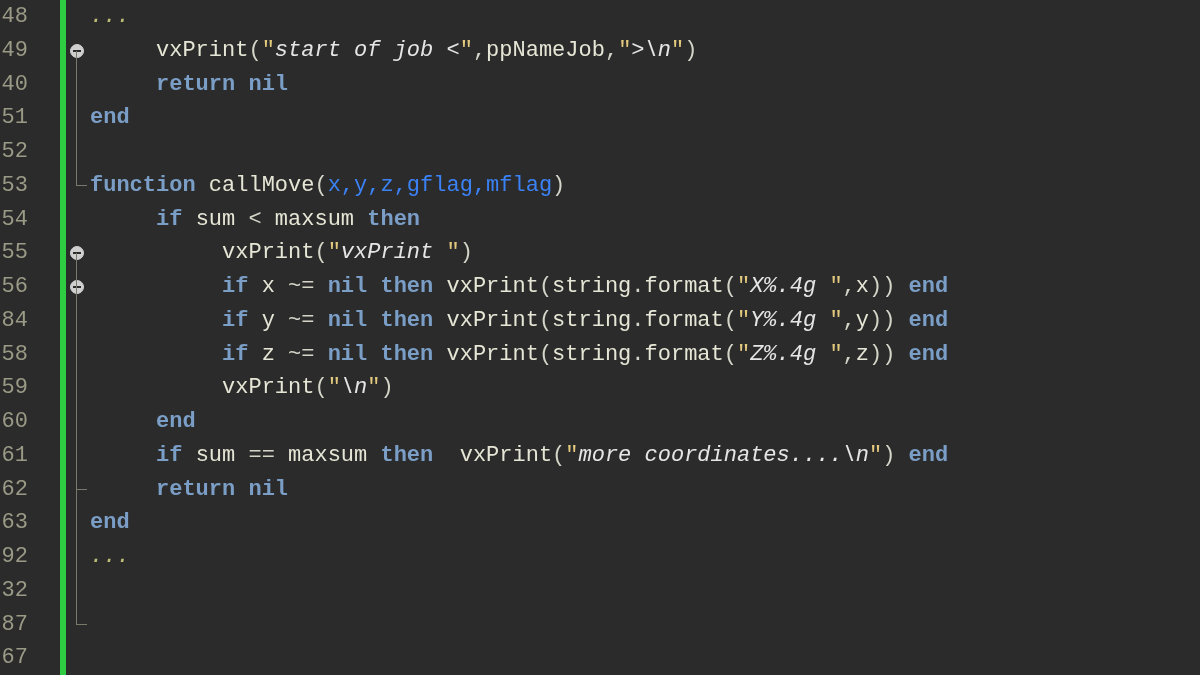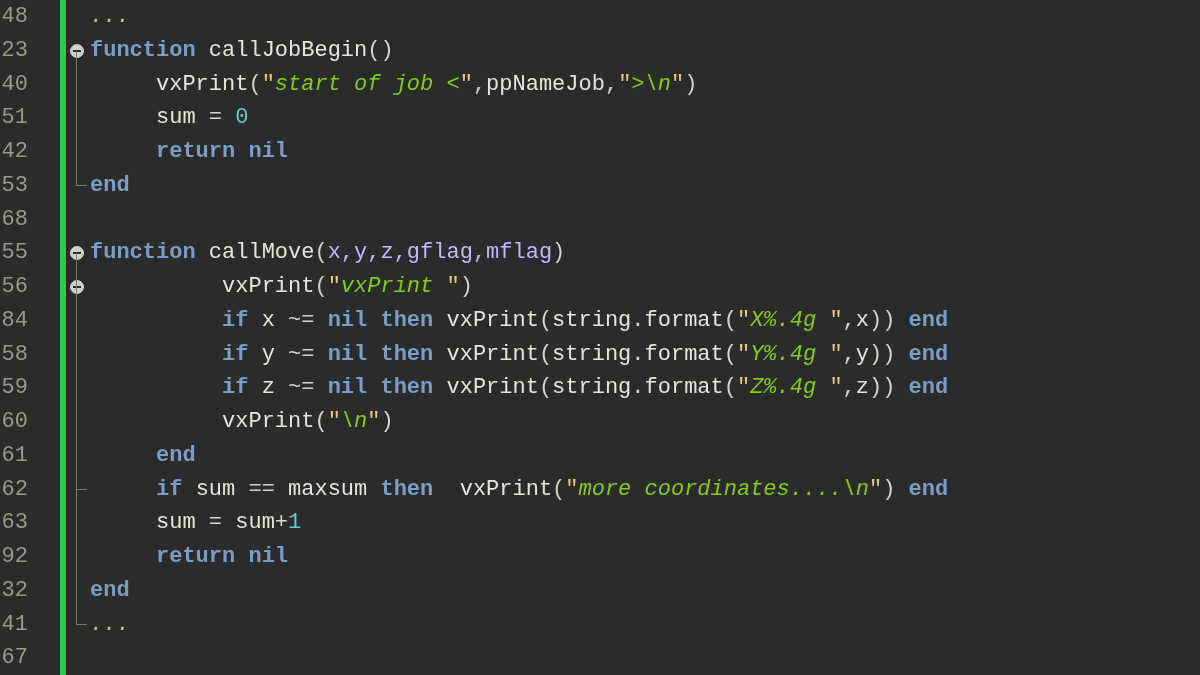--- a/index.html
+++ b/index.html
@@ -46,51 +46,51 @@
     content:"";position:absolute;left:0;top:16px;width:10px;height:0;
     border-top:1px solid #7a7a6c;
   }
   .code-col{
     position:absolute;left:90px;top:0;right:0;height:100%;
   }
   .line{height:33.75px;white-space:pre}
   .kw{color:#7b9ec7;font-weight:bold}        
   .fn{color:#e6e6d6}                           
   .str{color:#e2c97e}                          
-  .stri{color:#84cc16;font-style:italic}       
+  .stri{color:#e5e5e5;font-style:italic}       
   .num{color:#66cccc}                          
   .op{color:#d4d4c8}                           
   .com{color:#bdbd77;font-style:italic}        
-  .param{color:#c4b5fd}
+  .param{color:#3b82f6}
 </style>
 </head>
 <body>
 
 <div class="editor">
 
   <div class="gutter" id="gutter">
       <div>48</div>
-      <div>23</div>
+      <div>49</div>
       <div>40</div>
       <div>51</div>
-      <div>42</div>
+      <div>52</div>
       <div>53</div>
-      <div>68</div>
+      <div>54</div>
       <div>55</div>
       <div>56</div>
       <div>84</div>
       <div>58</div>
       <div>59</div>
       <div>60</div>
       <div>61</div>
       <div>62</div>
       <div>63</div>
       <div>92</div>
       <div>32</div>
-      <div>41</div>
+      <div>87</div>
       <div>67</div>
     </div>
 
   <div class="change-bar"></div>
 
   <div class="fold-col" id="foldcol">
       <div></div>
       <div>
         <span class="fold-marker"></span>
         <span class="fold-line short-top"></span>
@@ -148,50 +148,48 @@
       <div>
         <span class="fold-line end short-bot"></span>
       </div>
       <div></div>
     </div>
 
   <div class="code-col">
 
     <div class="line"><span class="com">...</span></div>
 
-    <div class="line"><span class="kw">function</span><span class="op"> </span><span class="fn">callJobBegin</span><span class="op">(</span><span class="op">)</span></div>
 
     <div class="line"><span>     </span><span class="fn">vxPrint</span><span class="op">(</span><span class="str">"</span><span class="stri">start of job &lt;</span><span class="str">"</span><span class="op">,</span><span class="fn">ppNameJob</span><span class="op">,</span><span class="str">"</span><span class="stri">&gt;\n</span><span class="str">"</span><span class="op">)</span></div>
 
-    <div class="line"><span>     </span><span class="fn">sum</span><span class="op"> </span><span class="op">=</span><span class="op"> </span><span class="num">0</span></div>
 
     <div class="line"><span>     </span><span class="kw">return</span><span> </span><span class="kw">nil</span></div>
 
     <div class="line"><span class="kw">end</span></div>
 
     <div class="line"></div>
 
     <div class="line"><span class="kw">function</span><span> </span><span class="fn">callMove</span><span class="op">(</span><span class="param">x,y,z,gflag,mflag</span><span class="op">)</span></div>
 
+    <div class="line"><span>     </span><span class="kw">if</span><span> </span><span class="fn">sum</span><span> </span><span class="op">&lt;</span><span> </span><span class="fn">maxsum</span><span> </span><span class="kw">then</span></div>
 
     <div class="line"><span>          </span><span class="fn">vxPrint</span><span class="op">(</span><span class="str">"</span><span class="stri">vxPrint </span><span class="str">"</span><span class="op">)</span></div>
 
     <div class="line"><span>          </span><span class="kw">if</span><span> </span><span class="fn">x</span><span> </span><span class="op">~=</span><span> </span><span class="kw">nil</span><span> </span><span class="kw">then</span><span> </span><span class="fn">vxPrint</span><span class="op">(</span><span class="fn">string</span><span class="op">.</span><span class="fn">format</span><span class="op">(</span><span class="str">"</span><span class="stri">X%.4g </span><span class="str">"</span><span class="op">,</span><span class="fn">x</span><span class="op">)</span><span class="op">)</span><span> </span><span class="kw">end</span></div>
 
     <div class="line"><span>          </span><span class="kw">if</span><span> </span><span class="fn">y</span><span> </span><span class="op">~=</span><span> </span><span class="kw">nil</span><span> </span><span class="kw">then</span><span> </span><span class="fn">vxPrint</span><span class="op">(</span><span class="fn">string</span><span class="op">.</span><span class="fn">format</span><span class="op">(</span><span class="str">"</span><span class="stri">Y%.4g </span><span class="str">"</span><span class="op">,</span><span class="fn">y</span><span class="op">)</span><span class="op">)</span><span> </span><span class="kw">end</span></div>
 
     <div class="line"><span>          </span><span class="kw">if</span><span> </span><span class="fn">z</span><span> </span><span class="op">~=</span><span> </span><span class="kw">nil</span><span> </span><span class="kw">then</span><span> </span><span class="fn">vxPrint</span><span class="op">(</span><span class="fn">string</span><span class="op">.</span><span class="fn">format</span><span class="op">(</span><span class="str">"</span><span class="stri">Z%.4g </span><span class="str">"</span><span class="op">,</span><span class="fn">z</span><span class="op">)</span><span class="op">)</span><span> </span><span class="kw">end</span></div>
 
     <div class="line"><span>          </span><span class="fn">vxPrint</span><span class="op">(</span><span class="str">"</span><span class="stri">\n</span><span class="str">"</span><span class="op">)</span></div>
 
     <div class="line"><span>     </span><span class="kw">end</span></div>
 
     <div class="line"><span>     </span><span class="kw">if</span><span> </span><span class="fn">sum</span><span> </span><span class="op">==</span><span> </span><span class="fn">maxsum</span><span> </span><span class="kw">then</span><span>  </span><span class="fn">vxPrint</span><span class="op">(</span><span class="str">"</span><span class="stri">more coordinates....\n</span><span class="str">"</span><span class="op">)</span><span> </span><span class="kw">end</span></div>
 
-    <div class="line"><span>     </span><span class="fn">sum</span><span> </span><span class="op">=</span><span> </span><span class="fn">sum</span><span class="op">+</span><span class="num">1</span></div>
 
     <div class="line"><span>     </span><span class="kw">return</span><span> </span><span class="kw">nil</span></div>
 
     <div class="line"><span class="kw">end</span></div>
 
     <div class="line"><span class="com">...</span></div>
 
   </div>
 </div>
 

